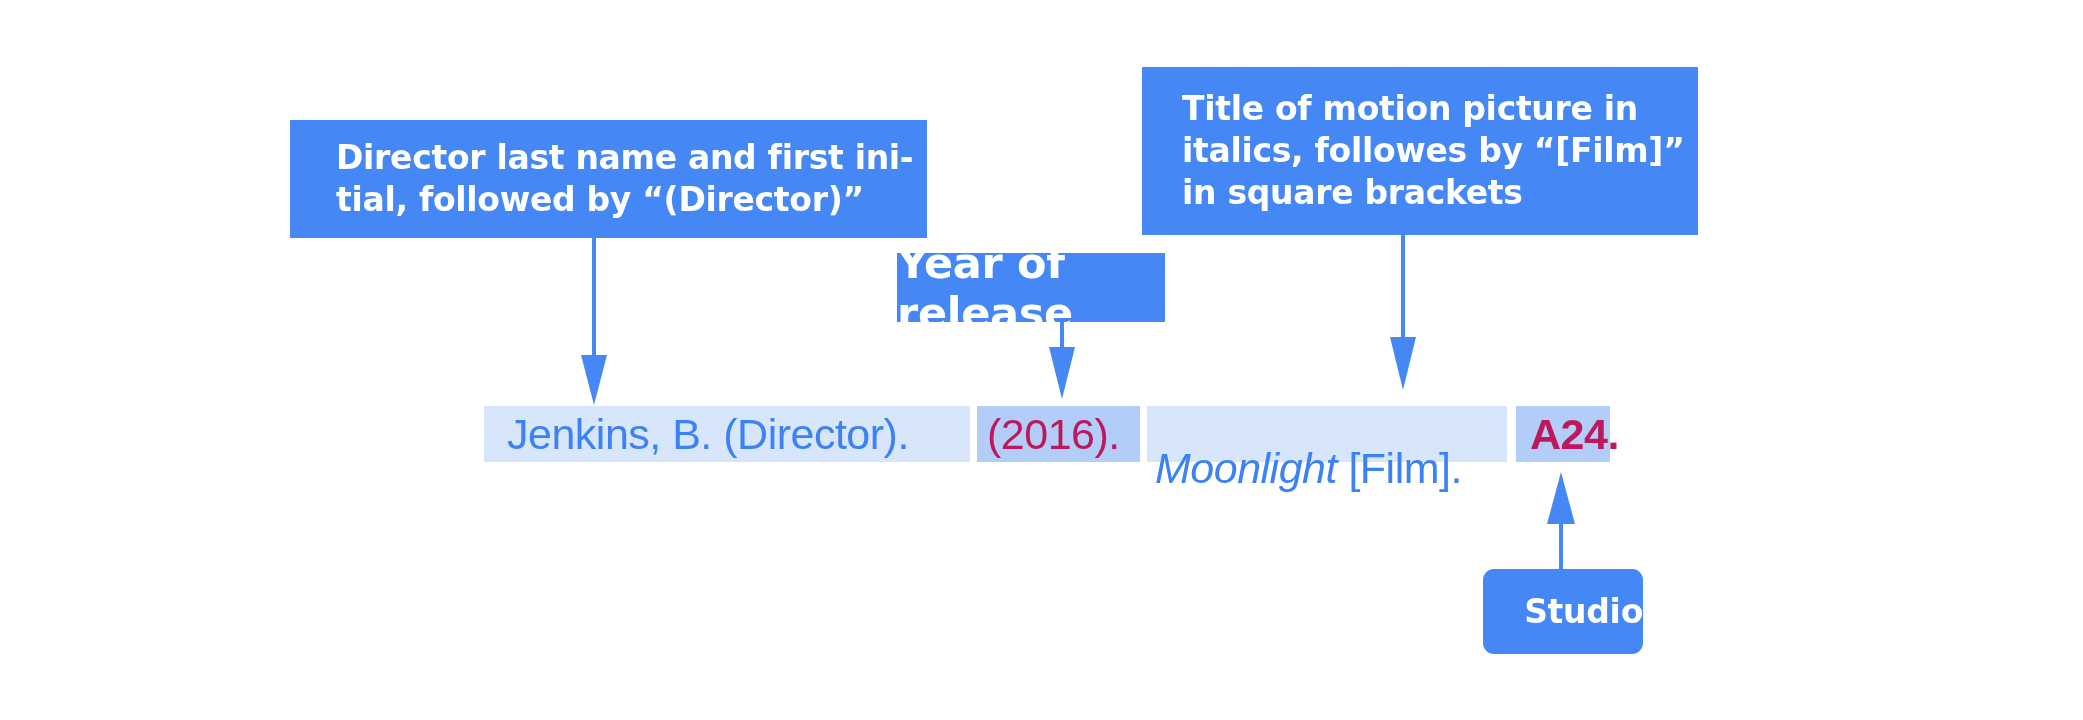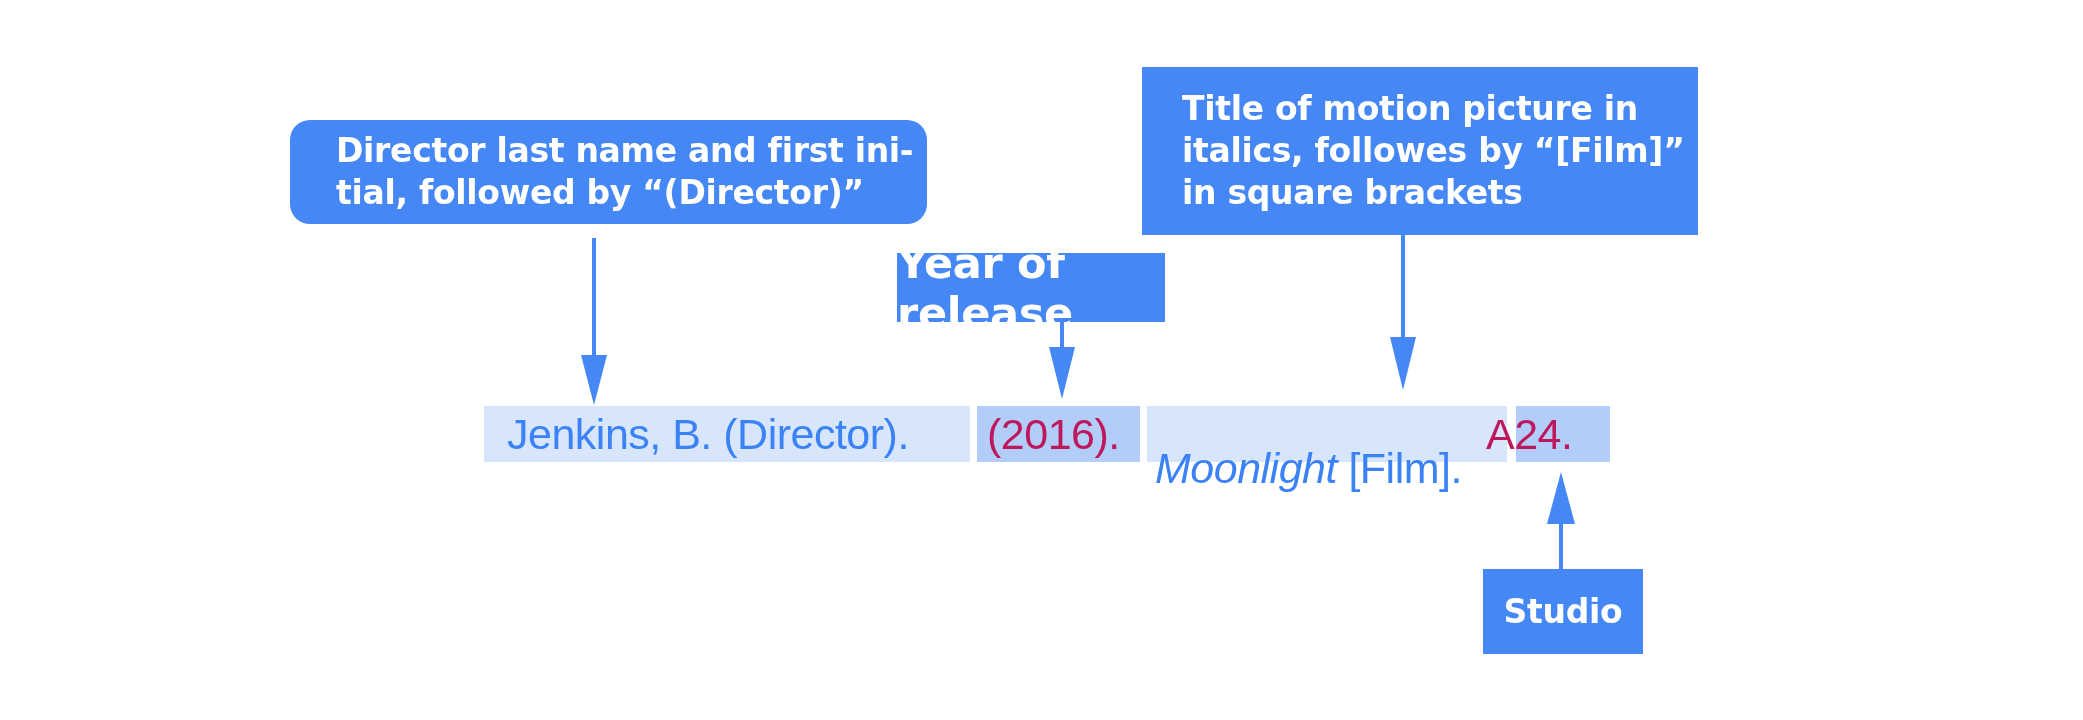--- a/index.html
+++ b/index.html
@@ -3,44 +3,44 @@
 <meta charset="utf-8">
 <style>
   html, body { margin: 0; padding: 0; background: #ffffff; }
   body { width: 2083px; height: 720px; position: relative; overflow: hidden; font-family: "Liberation Sans", sans-serif; }
   .callout {
     position: absolute; background: #4588f5; color: #ffffff;
     font-family: "DejaVu Sans", sans-serif; font-weight: bold;
     box-sizing: border-box; display: flex; align-items: center;
   }
   .callout .txt { white-space: pre-line; letter-spacing: -0.3px; }
-  #box-director { left: 290px; top: 120px; width: 637px; height: 104px; padding-left: 46px; font-size: 33px; line-height: 42px; border-radius: 20px; }
+  #box-director { left: 290px; top: 120px; width: 637px; height: 118px; padding-left: 46px; font-size: 33px; line-height: 42px; }
   #box-year { left: 897px; top: 253px; width: 268px; height: 69px; justify-content: flex-end; font-size: 43px; }
   #box-title { left: 1130px; top: 67px; width: 556px; height: 168px; padding-left: 40px; font-size: 33px; line-height: 42px; margin-left: 12px; }
-  #box-studio { left: 1483px; top: 569px; width: 160px; height: 85px; justify-content: center; font-size: 33px; }
+  #box-studio { left: 1483px; top: 569px; width: 160px; height: 85px; justify-content: flex-end; font-size: 33px; border-radius: 11px; }
   .seg { position: absolute; top: 406px; height: 56px; }
   .seg-light { background: #d8e6fc; }
   .seg-dark { background: #b2cdf8; }
   .ctext { position: absolute; top: 406px; height: 56px; line-height: 56px; font-size: 43px; color: #3b82f6; white-space: pre; letter-spacing: -0.5px; }
   .ctext.year, .ctext.studio { color: #be185d; }
   .ital { font-style: italic; }
   svg.arrows { position: absolute; left: 0; top: 0; }
 </style>
 </head>
 <body>
 
 <div class="seg seg-light" style="left:484px; width:486px;"></div>
 <div class="seg seg-dark" style="left:977px; width:163px;"></div>
 <div class="seg seg-light" style="left:1147px; width:360px;"></div>
 <div class="seg seg-dark" style="left:1516px; width:94px;"></div>
 
 <span class="ctext" style="left:507px;">Jenkins, B. (Director).</span>
 <span class="ctext year" style="left:987px;">(2016).</span>
 <span class="ctext" style="left:1155px;margin-top:34px;"><span class="ital">Moonlight</span><span> [Film].</span></span>
-<span class="ctext studio" style="left:1486px;">A24.</span>
+<span class="ctext studio" style="left:1530px;font-weight:bold;">A24.</span>
 
 <div class="callout" id="box-director">
   <span class="txt">Director last name and first ini-
 tial, followed by “(Director)”</span>
 </div>
 <div class="callout" id="box-year">
   <span class="txt">Year of release</span>
 </div>
 <div class="callout" id="box-title">
   <span class="txt">Title of motion picture in

